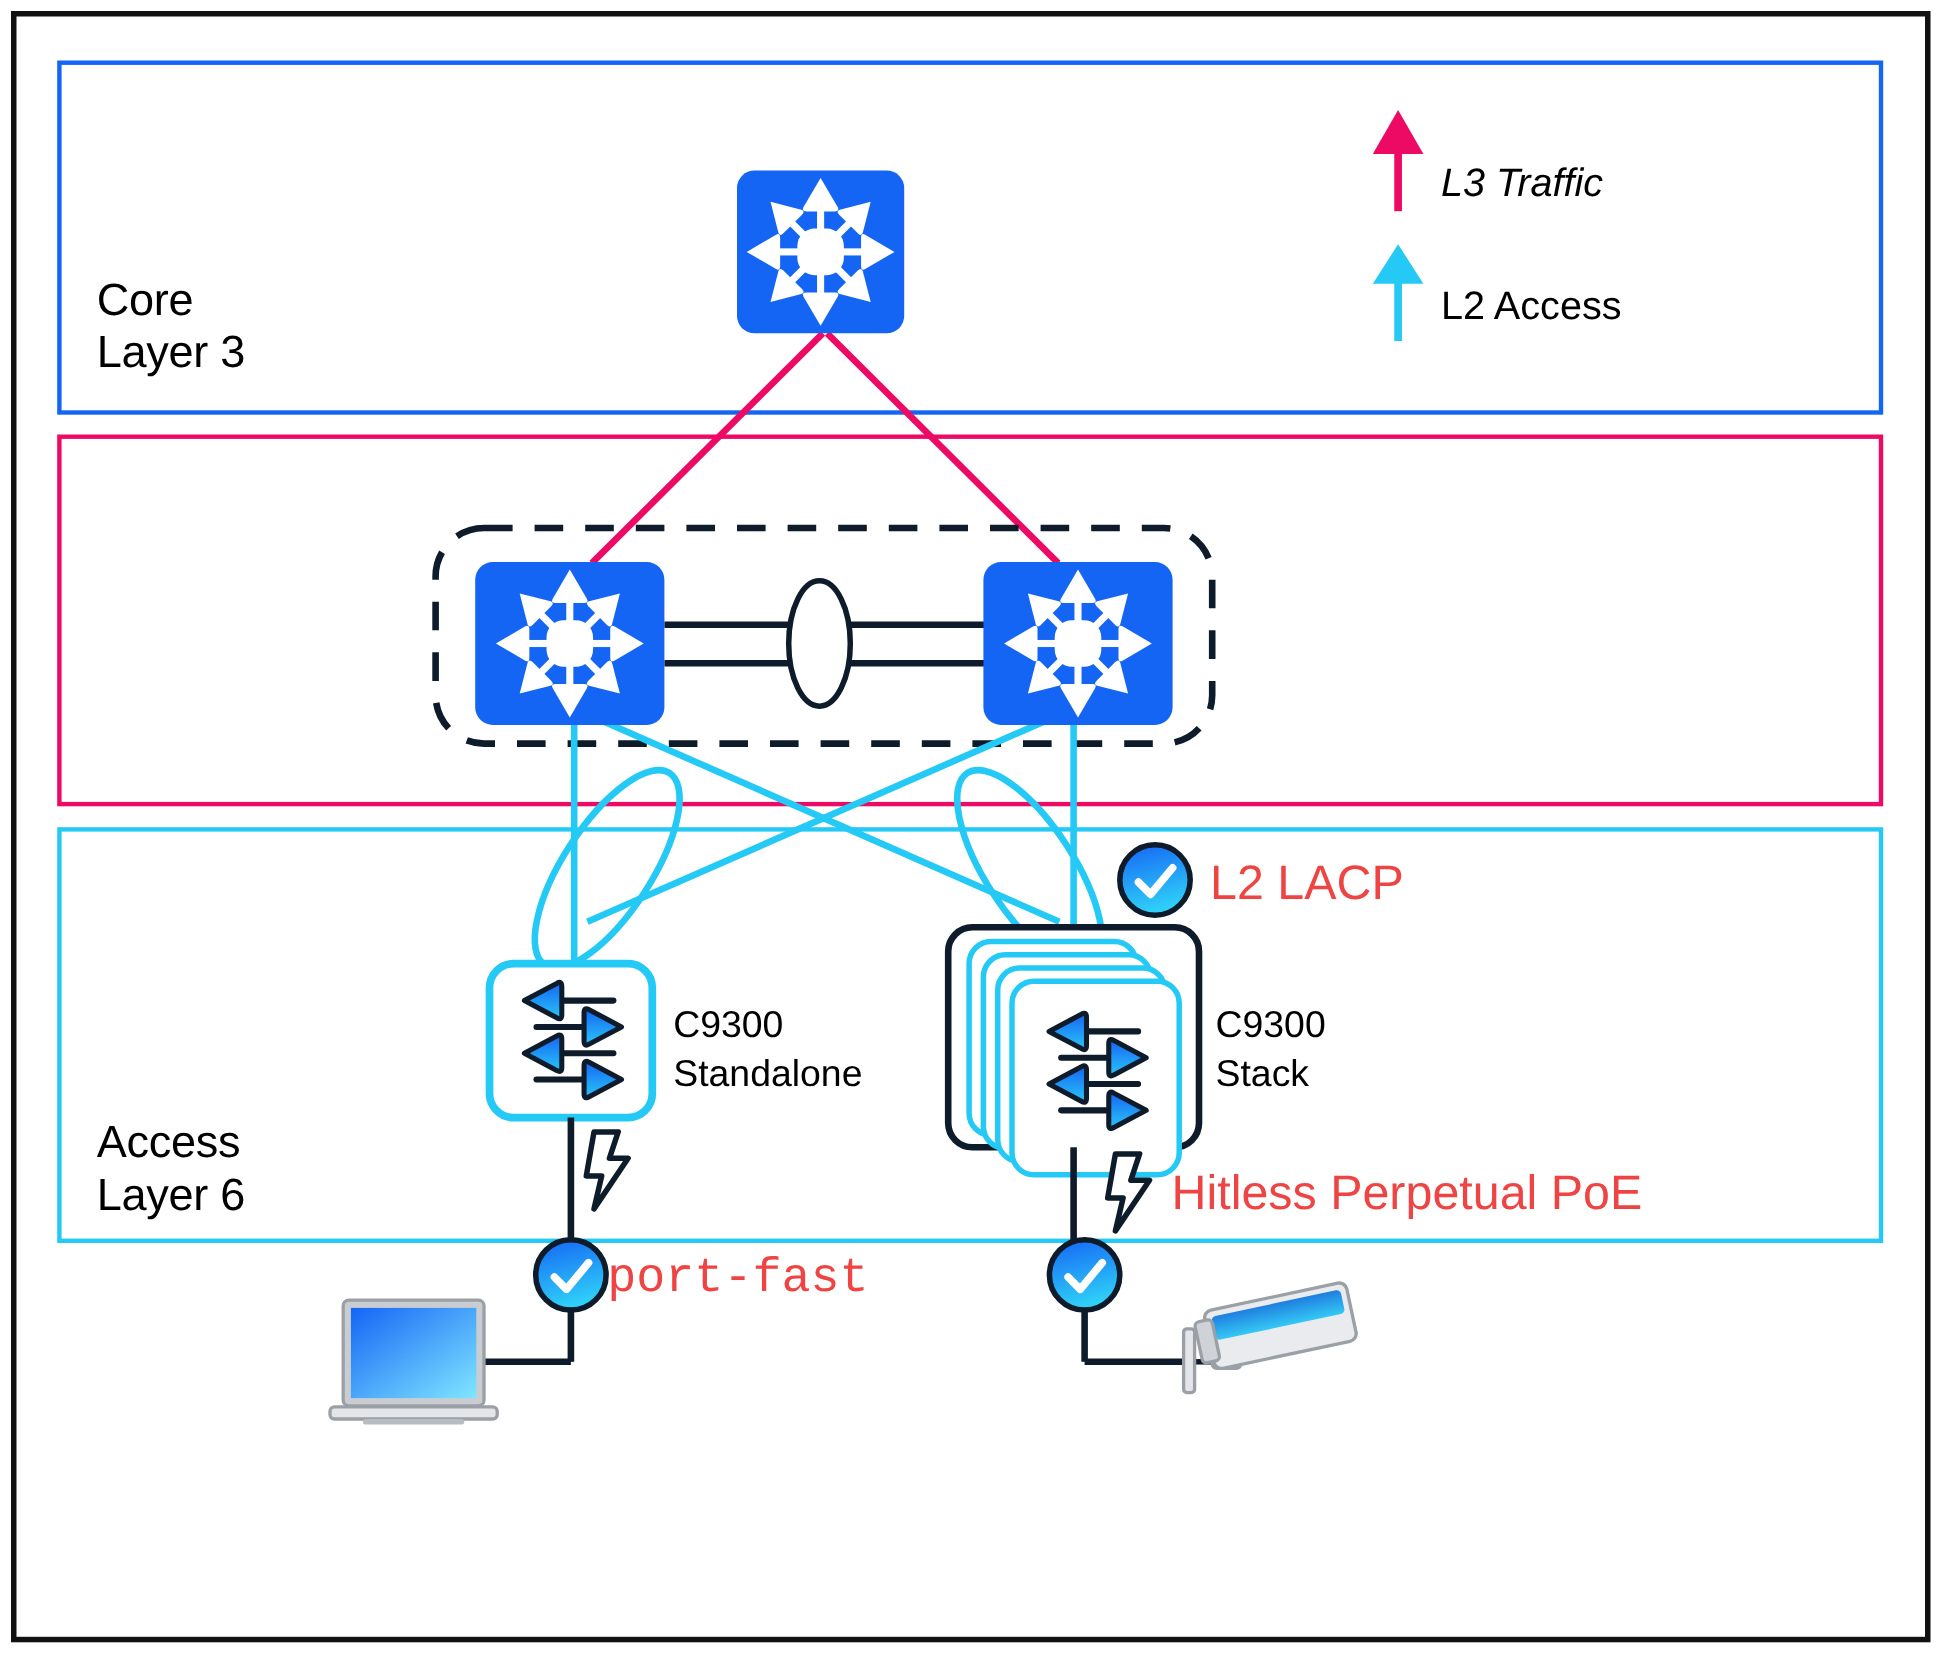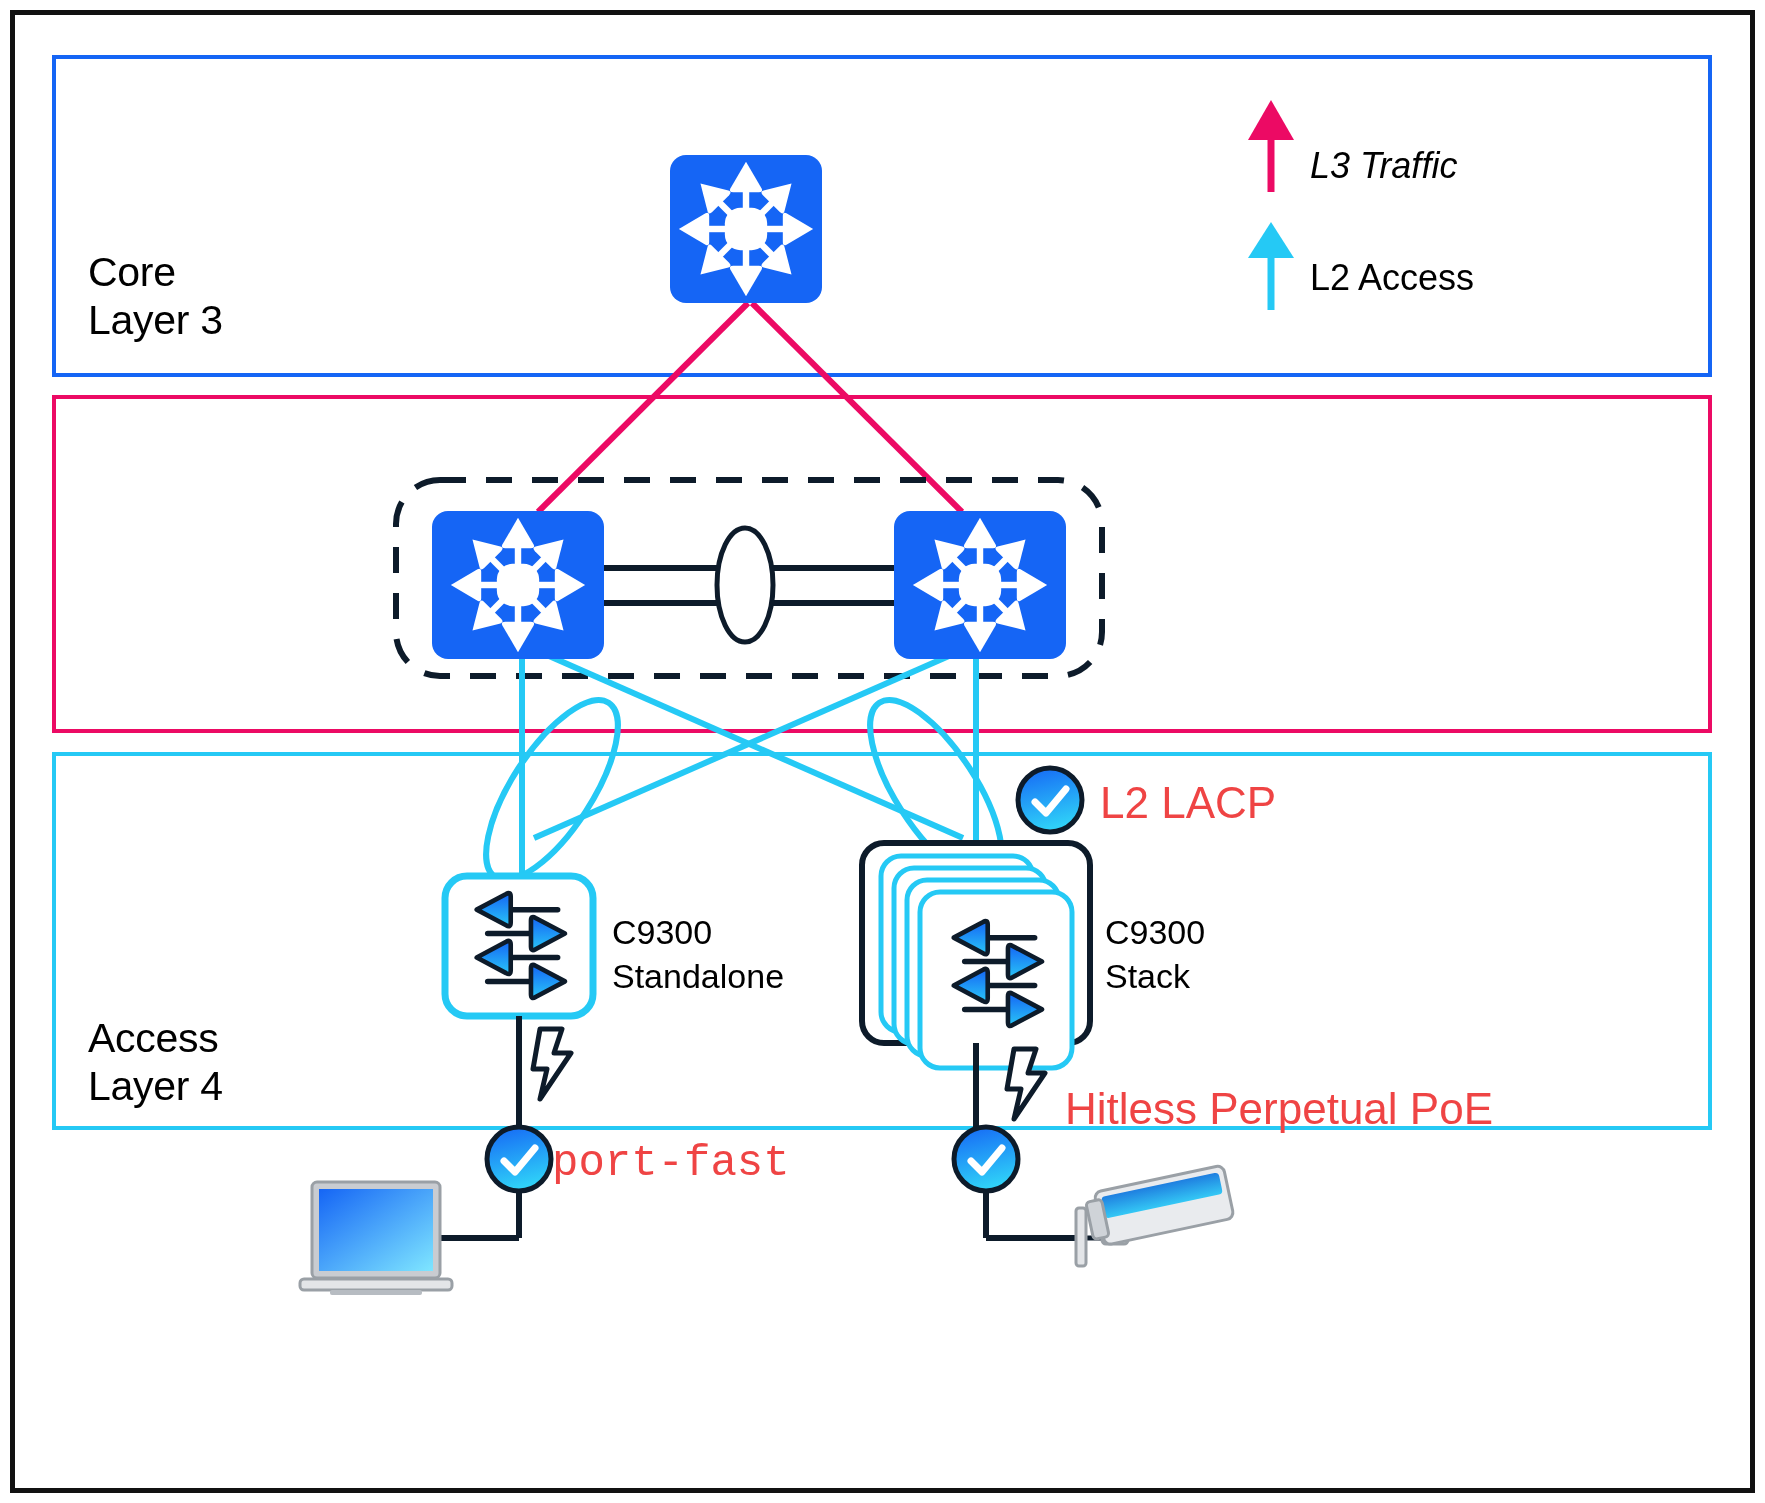--- a/index.html
+++ b/index.html
@@ -76,21 +76,21 @@
   #label-stack      { left: 1105px; top: 910px; width: 180px; }
 
   .inline-label {
     position: absolute;
     font-size: 44px;
     color: #ef4444;
     white-space: nowrap;
   }
   #label-lacp     { left: 1100px; top: 778px; }
   #label-portfast { left: 552px; top: 1138px; font-family: Liberation Mono, monospace; }
-  #label-poe      { left: 1065px; top: 1060px; margin-top: 24px; }
+  #label-poe      { left: 1065px; top: 1060px; }
 
   svg.overlay {
     position: absolute;
     left: 0; top: 0;
     width: 1765px; height: 1503px;
     pointer-events: none;
   }
 </style>
 </head>
 <body>
@@ -98,21 +98,21 @@
 <div id="stage">
   <div id="outer-frame"></div>
 
   <div class="band" id="band-core"></div>
   <div class="band" id="band-dist"></div>
   <div class="band" id="band-access"></div>
 
   <div class="band-label" id="label-core">Core
 Layer 3</div>
   <div class="band-label" id="label-access">Access
-Layer 4</div>
+Layer 6</div>
 
   <div class="legend-text" id="legend-l3-text">L3 Traffic</div>
   <div class="legend-text" id="legend-l2-text">L2 Access</div>
 
   <div class="dev-label" id="label-standalone">C9300
 Standalone</div>
   <div class="dev-label" id="label-stack">C9300
 Stack</div>
 
   <div class="inline-label" id="label-lacp">L2 LACP</div>

